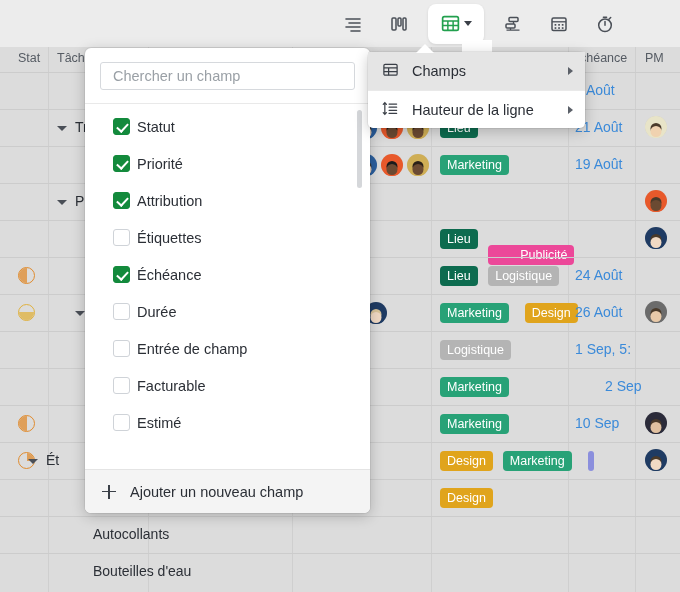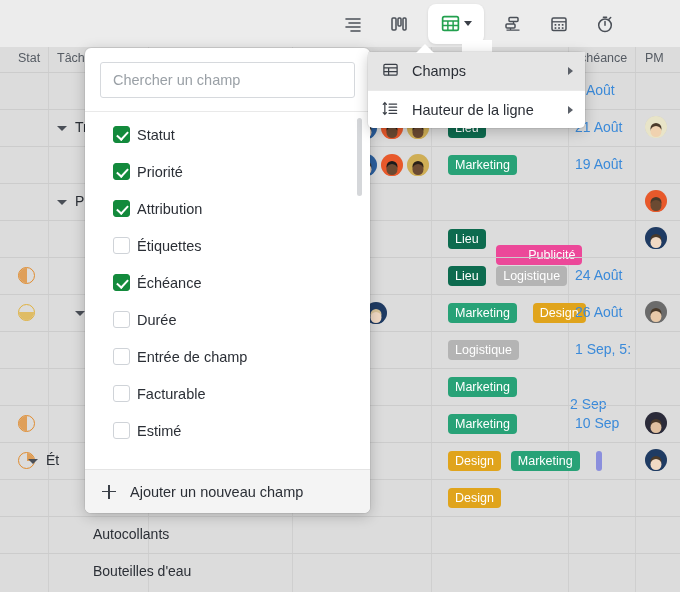--- a/index.html
+++ b/index.html
@@ -100,21 +100,20 @@
   }
   .tag {
     position: absolute;
     height: 20px;
     line-height: 20px;
     padding: 0 7px;
     border-radius: 4px;
     font-size: 12.5px;
     color: #ffffff;
     white-space: nowrap;
-    margin-left: 8px;
   }
   .avatar {
     position: absolute;
     width: 22px; height: 22px;
     border-radius: 50%;
     overflow: hidden;
     background: #c9c9c9;
   }
   .avatar .sk { position: absolute; inset: 0; }
   .avatar .hd {
@@ -151,21 +150,21 @@
     background: #ffffff;
     border-radius: 6px;
     box-shadow: 0 3px 14px rgba(0,0,0,0.22), 0 0 0 1px rgba(0,0,0,0.05);
     z-index: 10;
     display: flex;
     flex-direction: column;
     overflow: hidden;
   }
   .search-wrap { padding: 14px 15px 13px 15px; }
   .search-inp {
-    width: 100%; height: 36px;
+    width: 100%; height: 28px;
     border: 1px solid #d6d9dd;
     border-radius: 3px;
     padding: 0 12px;
     font-size: 14.5px;
     color: #737373;
     font-family: "Liberation Sans", sans-serif;
     outline: none;
     background: #fff;
   }
   .search-inp::placeholder { color: #9aa0a6; }
@@ -407,21 +406,21 @@
           </div>
         </div>
         <div class="hline" style="top: 284px;"></div>
         <div class="row" style="top: 285px;">
           <span class="tag" style="left: 440px; top: 8px; background: rgb(180, 180, 180);">Logistique</span>
           <span class="due" style="left: 575px; top: 9px;">1 Sep, 5:</span>
         </div>
         <div class="hline" style="top: 321px;"></div>
         <div class="row" style="top: 322px;">
           <span class="tag" style="left: 440px; top: 8px; background: rgb(40, 162, 119);">Marketing</span>
-          <span class="due" style="left: 570px; top: 9px; margin-top: 18px;">2 Sep</span>
+          <span class="due" style="left: 605px; top: 9px;">2 Sep</span>
         </div>
         <div class="hline" style="top: 358px;"></div>
         <div class="row" style="top: 359px;">
           <div class="statdot" style="left: 18px; top: 9px; border-color: rgb(224, 139, 46);">
             <i style="background: rgb(224, 139, 46); left: 0px; top: 0px; width: 50%; height: 100%; opacity: 0.75;"></i>
           </div>
           <span class="tag" style="left: 440px; top: 8px; background: rgb(40, 162, 119);">Marketing</span>
           <span class="due" style="left: 575px; top: 9px;">10 Sep</span>
           <div class="avatar" style="left: 645px; top: 6px;">
             <span class="sk" style="background: rgb(43, 43, 58);"></span>

